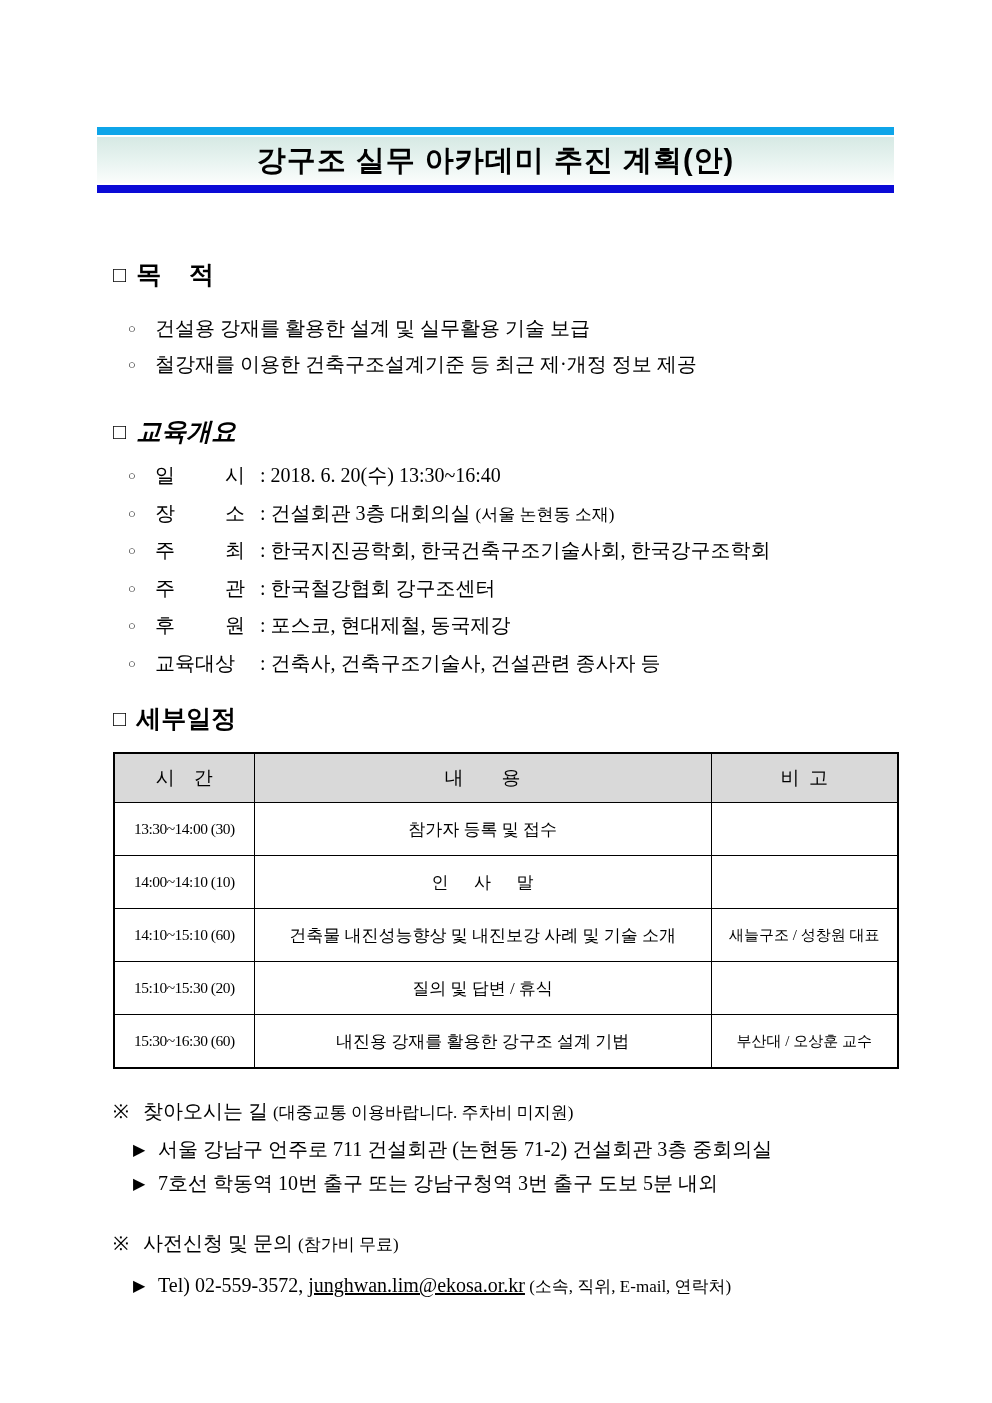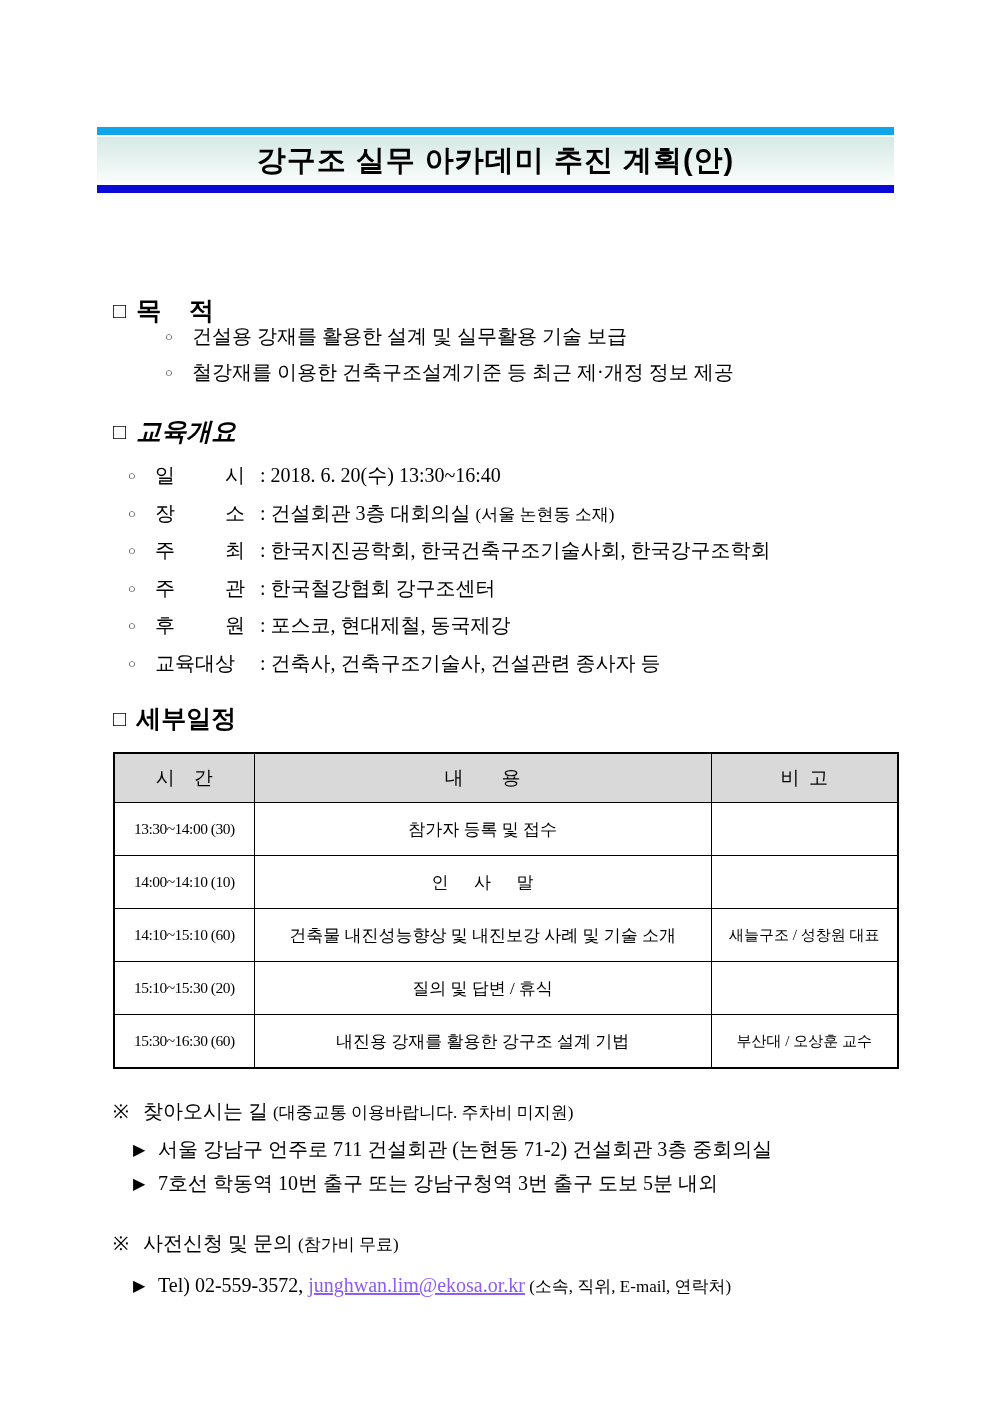--- a/index.html
+++ b/index.html
@@ -21,21 +21,21 @@
   }
   
   .sec-heading{
     position:absolute;left:113px;height:36px;line-height:36px;
     font-family:"Liberation Sans","DejaVu Sans",sans-serif;
     font-weight:bold;font-size:25px;white-space:pre;
   }
   .sec-heading .sq{font-size:22px;font-weight:normal;margin-right:10px;vertical-align:1px;}
   
   .blist{position:absolute;left:128px;width:790px;}
-  .bline{height:36px;line-height:48px;font-size:20px;white-space:pre;margin-left:37px;}
+  .bline{height:36px;line-height:32px;font-size:20px;white-space:pre;}
   .oline{height:37.5px;line-height:37.5px;font-size:20px;white-space:pre;}
   .circle{display:inline-block;width:27px;font-size:13px;vertical-align:2px;}
   .olabel{display:inline-block;width:105px;white-space:pre;}
   .small{font-size:17px;}
   
   .sched{
     position:absolute;left:113px;top:752px;width:784px;border-collapse:collapse;
     table-layout:fixed;
   }
   .sched td,.sched th{
@@ -49,32 +49,32 @@
   .col-content{width:457px;}
   .col-note{width:187px;}
   .cell-time{font-size:15.5px;letter-spacing:-0.5px;white-space:nowrap;}
   .cell-content{font-size:17px;white-space:pre;}
   .cell-note{font-size:15px;white-space:nowrap;}
   
   .refline{position:absolute;left:113px;width:820px;height:34px;line-height:34px;font-size:20px;white-space:pre;}
   .refmark{display:inline-block;width:30px;font-size:19px;}
   .triline{position:absolute;left:133px;width:820px;height:34px;line-height:34px;font-size:20px;white-space:pre;}
   .tri{display:inline-block;width:25px;font-size:16px;vertical-align:1px;}
-  .email{color:#8b5cf6;text-decoration:underline;}
+  .email{color:#000000;text-decoration:underline;}
 </style>
 </head>
 <body>
 
 <div class="page">
 
   <div class="banner">
     <div class="banner-inner">강구조 실무 아카데미 추진 계획(안)</div>
   </div>
 
-  <div class="sec-heading" style="top:256px;margin-top:36px;"><span class="sq">□</span><span>목    적</span></div>
+  <div class="sec-heading" style="top:256px;"><span class="sq">□</span><span>목    적</span></div>
   <div class="blist" style="top:312px;">
     <div class="bline"><span class="circle">○</span><span>건설용 강재를 활용한 설계 및 실무활용 기술 보급</span></div>
     <div class="bline"><span class="circle">○</span><span>철강재를 이용한 건축구조설계기준 등 최근 제·개정 정보 제공</span></div>
   </div>
 
   <div class="sec-heading" style="top:413px;font-style:italic;"><span class="sq">□</span><span>교육개요</span></div>
   <div class="blist" style="top:457px;">
     <div class="oline"><span class="circle">○</span><span class="olabel">일          시</span><span>: </span><span>2018. 6. 20(수) 13:30~16:40</span></div>
     <div class="oline"><span class="circle">○</span><span class="olabel">장          소</span><span>: </span><span>건설회관 3층 대회의실</span> <span class="small">(서울 논현동 소재)</span></div>
     <div class="oline"><span class="circle">○</span><span class="olabel">주          최</span><span>: </span><span>한국지진공학회, 한국건축구조기술사회, 한국강구조학회</span></div>

